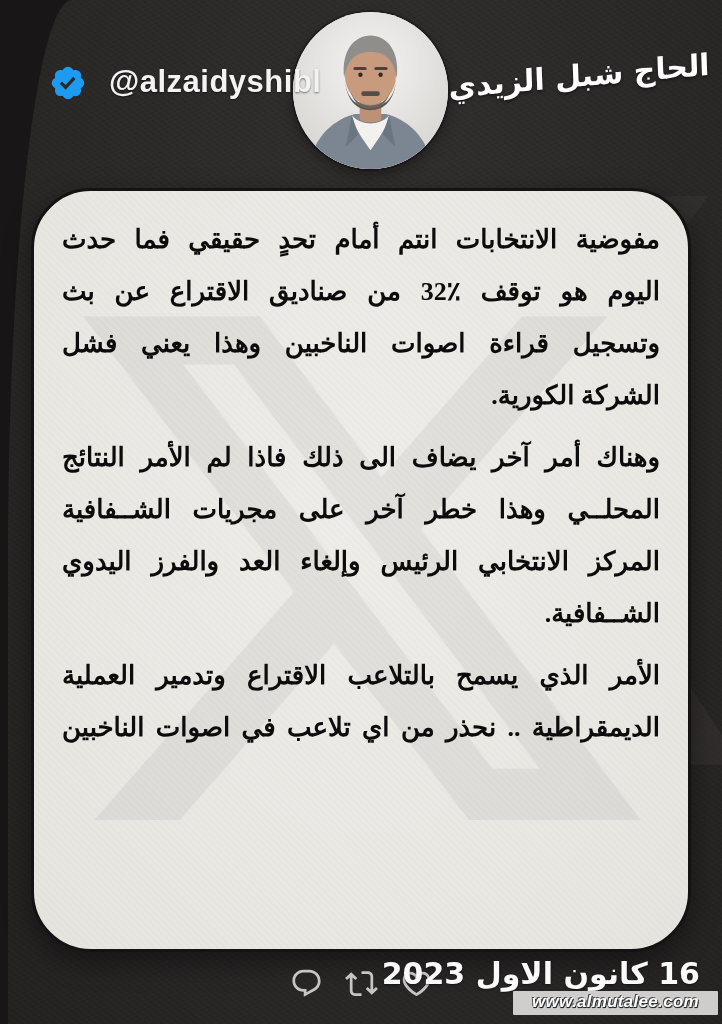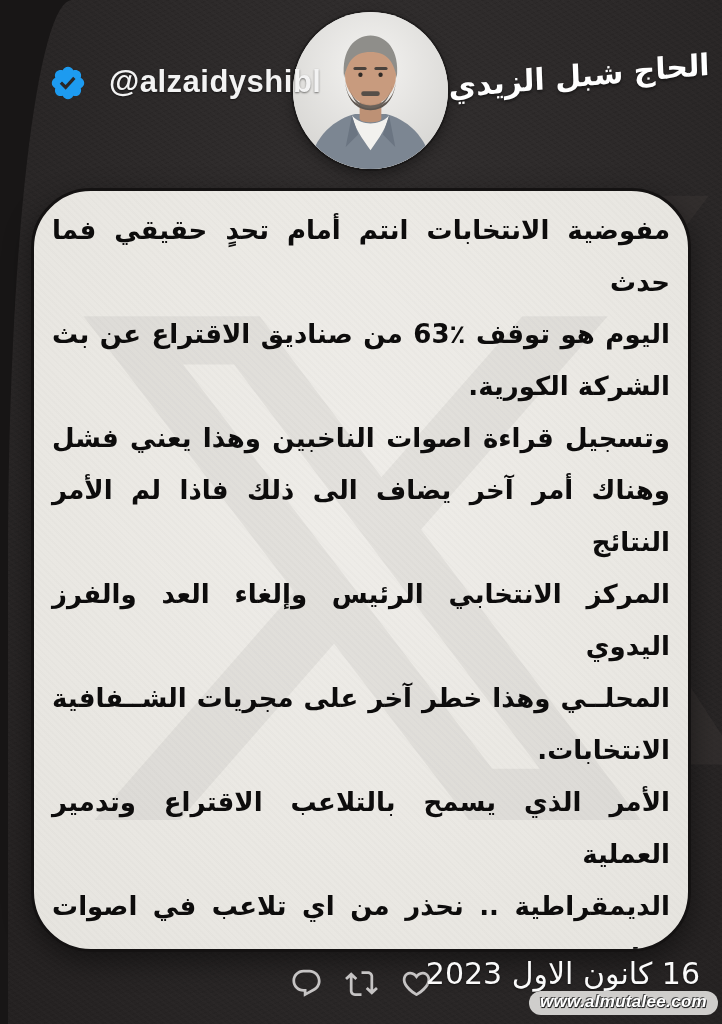--- a/index.html
+++ b/index.html
@@ -56,39 +56,39 @@
     overflow:hidden;
     box-shadow:0 10px 28px rgba(0,0,0,.45);
   }
   .card::before{
     content:"";position:absolute;inset:0;
     background:repeating-linear-gradient(45deg, rgba(0,0,0,.012) 0 2px, transparent 2px 5px);
   }
   .card-x{position:absolute;left:50%;top:50%;transform:translate(-50%,-50%);opacity:.05;}
   .card-x svg{fill:#1a1a1a;}
   .card-inner{position:relative;z-index:1;padding:13px 18px;direction:rtl;}
-  .paragraph{margin:0;}
+  .paragraph{margin:10px;font-family:Liberation Serif, serif;}
   .line{
     font-weight:700;font-size:26px;line-height:52px;color:#0d0c0c;
     text-align:justify;text-align-last:justify;
   }
   .line.end{text-align:right;text-align-last:right;}
 
   
   .actions{position:absolute;left:290px;top:966px;display:flex;gap:21px;z-index:3;}
   .action-btn{width:34px;height:34px;padding:0;border:none;background:transparent;cursor:pointer;}
   .action-btn svg{width:33px;height:33px;fill:#c6c4c4;display:block;}
   .post-date{
     position:absolute;right:22px;top:956px;z-index:3;direction:rtl;
-    color:#fafafa;font-size:30px;font-weight:400;
+    color:#fafafa;font-size:30px;font-weight:700;
     text-shadow:0 1px 2px rgba(0,0,0,.5);white-space:nowrap;
   }
   .site-watermark{
     position:absolute;right:4px;top:991px;z-index:4;
-    background:rgba(216,215,213,.95);border-radius:12px;padding:1px 11px 3px;
+    background:rgba(216,215,213,.95);border-radius:1px;padding:1px 19px 3px;
     font-family:"Liberation Sans",sans-serif;font-style:italic;font-weight:700;
     font-size:17px;color:#ffffff;letter-spacing:.3px;
     text-shadow:-1px -1px 0 #4a4a4a, 1px 1px 0 #2b2b2b, 0 1px 1px #000;
   }
 </style>
 </head>
 <body>
 
 <div class="panel"></div>
 
@@ -135,29 +135,29 @@
 
 <div class="card">
   <div class="card-x">
     <svg width="620" height="620" viewBox="0 0 24 24" aria-hidden="true">
       <path d="M18.244 2.25h3.308l-7.227 8.26 8.502 11.24h-6.657l-5.214-6.817L4.99 21.75H1.68l7.73-8.835L1.254 2.25h6.826l4.713 6.231 5.451-6.231zm-1.161 17.52h1.833L7.084 4.126H5.117l11.966 15.644z"></path>
     </svg>
   </div>
   <div class="card-inner">
       <div class="paragraph">
         <div class="line">مفوضية الانتخابات انتم أمام تحدٍ حقيقي فما حدث</div>
-        <div class="line">اليوم هو توقف ٪63 من صناديق الاقتراع عن بث</div>
+        <div class="line">اليوم هو توقف ٪32 من صناديق الاقتراع عن بث</div>
+        <div class="line">وتسجيل قراءة اصوات الناخبين وهذا يعني فشل</div>
         <div class="line end">الشركة الكورية.</div>
-        <div class="line">وتسجيل قراءة اصوات الناخبين وهذا يعني فشل</div>
       </div>
       <div class="paragraph">
         <div class="line">وهناك أمر آخر يضاف الى ذلك فاذا لم الأمر النتائج</div>
+        <div class="line">المحلــي وهذا خطر آخر على مجريات الشــفافية</div>
         <div class="line">المركز الانتخابي الرئيس وإلغاء العد والفرز اليدوي</div>
-        <div class="line">المحلــي وهذا خطر آخر على مجريات الشــفافية</div>
-        <div class="line end">الانتخابات.</div>
+        <div class="line end">الشــفافية.</div>
       </div>
       <div class="paragraph">
         <div class="line">الأمر الذي يسمح بالتلاعب الاقتراع وتدمير العملية</div>
         <div class="line">الديمقراطية .. نحذر من اي تلاعب في اصوات الناخبين</div>
       </div>
     </div>
 </div>
 
 <div class="actions">
   <button class="action-btn" aria-label="reply">

